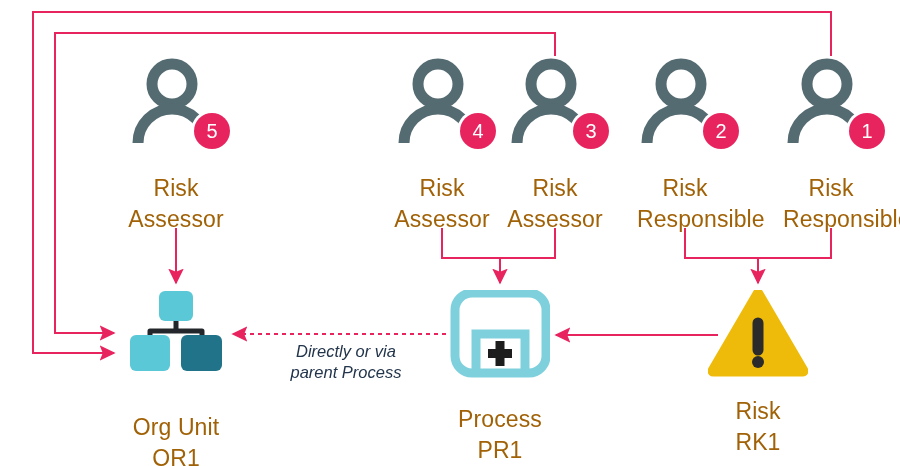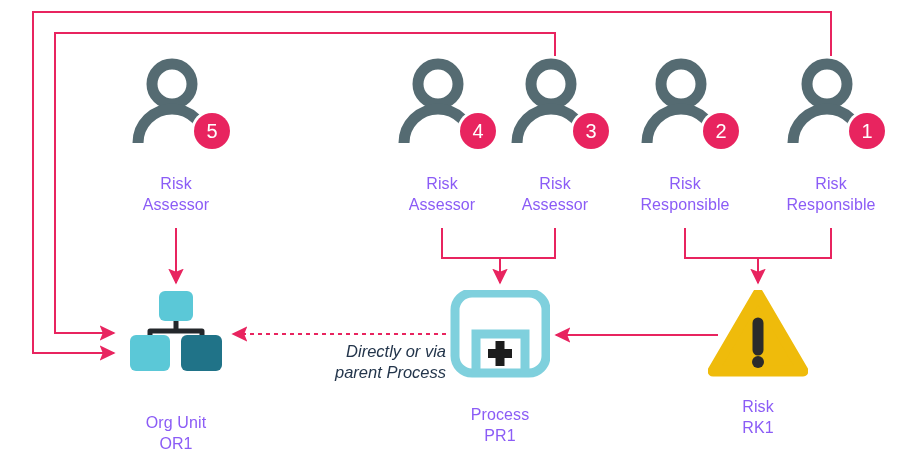--- a/index.html
+++ b/index.html
@@ -22,23 +22,23 @@
     left: 0;
     top: 0;
     width: 900px;
     height: 466px;
   }
   .node {
     position: absolute;
     text-align: center;
   }
   .node-label {
-    font-size: 16px;
+    font-size: 23px;
     line-height: 1.33;
-    color: #8b5cf6;
+    color: #a16207;
     white-space: pre-line;
     letter-spacing: 0.1px;
   }
   .person-wrap {
     position: relative;
     width: 96px;
     height: 96px;
     margin: 0 auto;
   }
   .badge {
@@ -60,21 +60,21 @@
     width: 100px;
     height: 100px;
     margin: 0 auto;
   }
   .note-text {
     position: absolute;
     font-style: italic;
     font-size: 16.5px;
     line-height: 1.3;
     color: #23354b;
-    text-align: right;
+    text-align: center;
     white-space: pre-line;
   }
 </style>
 </head>
 <body>
 
 <div id="canvas">
 
   <svg class="svg-layer" viewBox="0 0 900 466" xmlns="http://www.w3.org/2000/svg">
     <defs>

